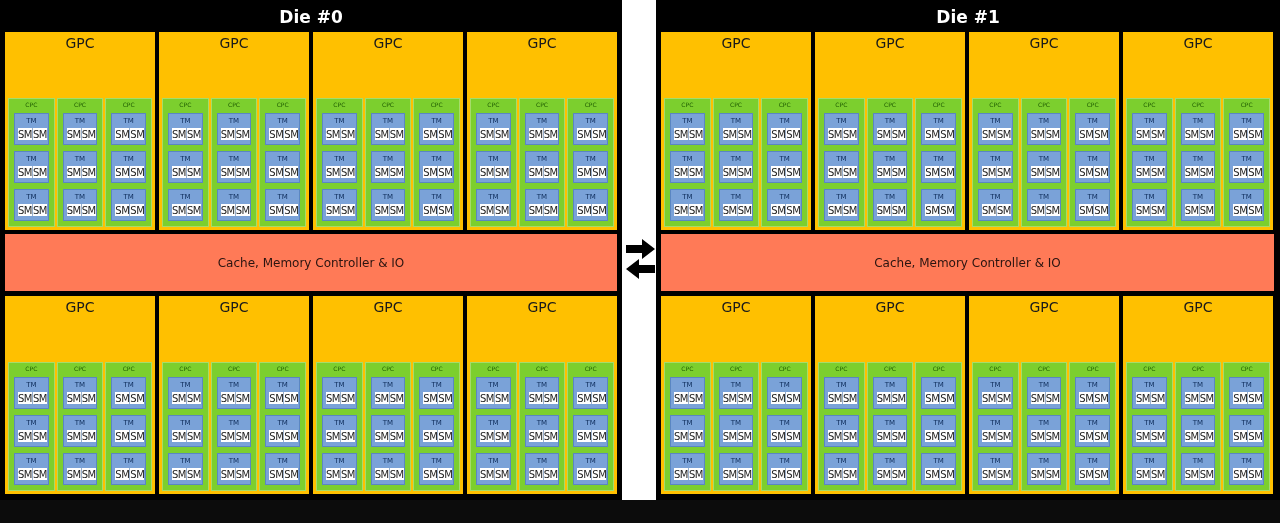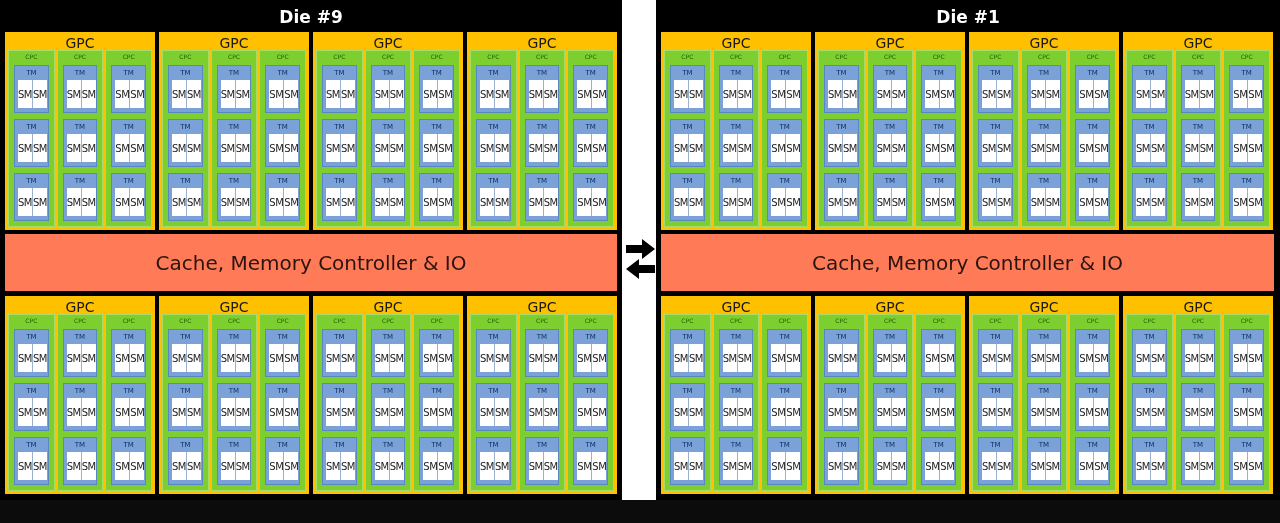--- a/index.html
+++ b/index.html
@@ -25,21 +25,21 @@
   }
   .gpc-label {
     position: absolute; left: 0; right: 0; top: 4px; height: 14px; line-height: 14px;
     text-align: center; font-size: 14px; color: #1a1a1a;
   }
   .cpcs {
     position: absolute; left: 3px; right: 3px; top: 18px; bottom: 3px;
     display: flex; gap: 2px;
   }
   .cpc {
-    flex: 1; background: #7ccf2e; position: relative; border: 1px solid #a6dc6a; box-sizing: border-box;
+    flex: 1; background: #7ccf2e; position: relative; border: 1px solid #a6dc6a; box-sizing: border-box; margin-top: 48px;
   }
   .cpc-label {
     position: absolute; left: 0; right: 0; top: 1px; text-align: center;
     font-size: 6px; color: #1f5c00; height: 10px; line-height: 10px;
   }
   .tms {
     position: absolute; left: 5px; right: 5px; top: 14px; bottom: 5px;
     display: flex; flex-direction: column; gap: 6px;
   }
   .tm {
@@ -52,34 +52,34 @@
   .sms {
     position: absolute; left: 3px; right: 3px; top: 14px; bottom: 4px; display: flex;
   }
   .sm {
     flex: 1; background: #fff; display: flex; align-items: center; justify-content: center;
     font-size: 10px; color: #222; letter-spacing: -0.5px;
   }
   .sm + .sm { border-left: 1px solid #9ab0cc; }
   .cache {
     position: absolute; left: 5px; right: 5px; top: 234px; height: 57px; background: #ff7a57;
-    display: flex; align-items: center; justify-content: center; color: #2a1410; font-size: 20px;
+    display: flex; align-items: center; justify-content: center; color: #2a1410; font-size: 12px;
   }
   .link-bar {
     position: absolute; left: 622px; width: 37px; top: 0; height: 500px; background: #fff;
   }
   .arrows {
     position: absolute; left: 0; top: 236px; width: 37px; height: 50px;
   }
 </style>
 </head>
 <body>
 
 <div class="die" style="left:0; width:622px;">
-  <div class="die-title">Die #9</div>
+  <div class="die-title">Die #0</div>
   <div class="gpc-row top">
       <div class="gpc">
         <div class="gpc-label">GPC</div>
         <div class="cpcs">
           <div class="cpc">
             <div class="cpc-label">CPC</div>
             <div class="tms">
               <div class="tm">
                 <div class="tm-label">TM</div>
                 <div class="sms">

